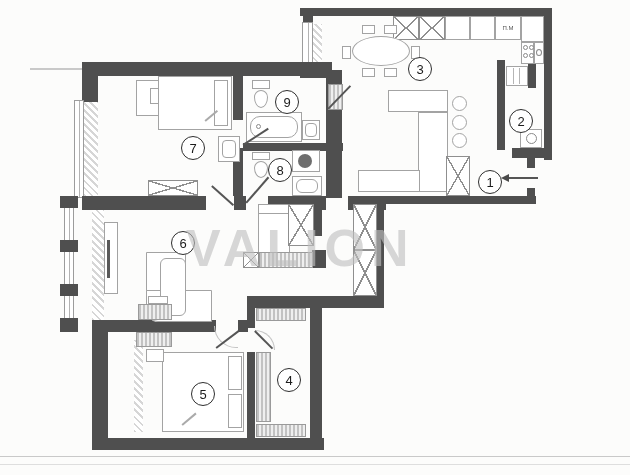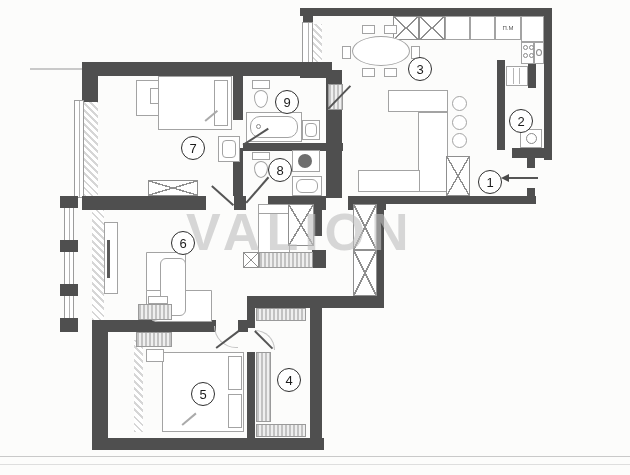--- a/index.html
+++ b/index.html
@@ -17,21 +17,21 @@
         linear-gradient(to bottom right,transparent calc(50% - .7px),#8f8f8f calc(50% - .7px),#8f8f8f calc(50% + .7px),transparent calc(50% + .7px)),#fff;}
   .leaf{position:absolute;height:1.5px;background:#555;transform-origin:left center;}
   .arc {position:absolute;border:1px solid #c4c4c4;box-sizing:border-box;background:transparent;}
   .num {position:absolute;width:22px;height:22px;border:1.5px solid #2e2e2e;border-radius:50%;background:#fff;
         display:flex;align-items:center;justify-content:center;font-size:13px;color:#1c1c1c;z-index:6;}
   .dot {position:absolute;border-radius:50%;background:#6e6e6e;}
   .bo  {position:absolute;border:1px solid #8a8a8a;border-radius:50%;background:#fff;box-sizing:border-box;}
   .vl  {position:absolute;background:#b5b5b5;}
   .thin{position:absolute;background:#c9c9c9;}
   .pm  {position:absolute;font-size:6px;color:#555;display:flex;align-items:center;justify-content:center;}
-  #wm  {position:absolute;left:186px;top:202px;z-index:9;font-size:52px;font-weight:bold;letter-spacing:6px;
+  #wm  {position:absolute;left:186px;top:218px;z-index:9;font-size:52px;font-weight:bold;letter-spacing:6px;
         color:var(--wm,#c0c0c0);opacity:.62;pointer-events:none;user-select:none;}
   .tri {position:absolute;width:0;height:0;border-top:4px solid transparent;border-bottom:4px solid transparent;
         border-right:8px solid #4a4a4a;}
 </style>
 </head>
 <body>
 
 <div id="plan">
 
   <div class="thin" style="left:30px;top:68px;width:54px;height:2px;"></div>

